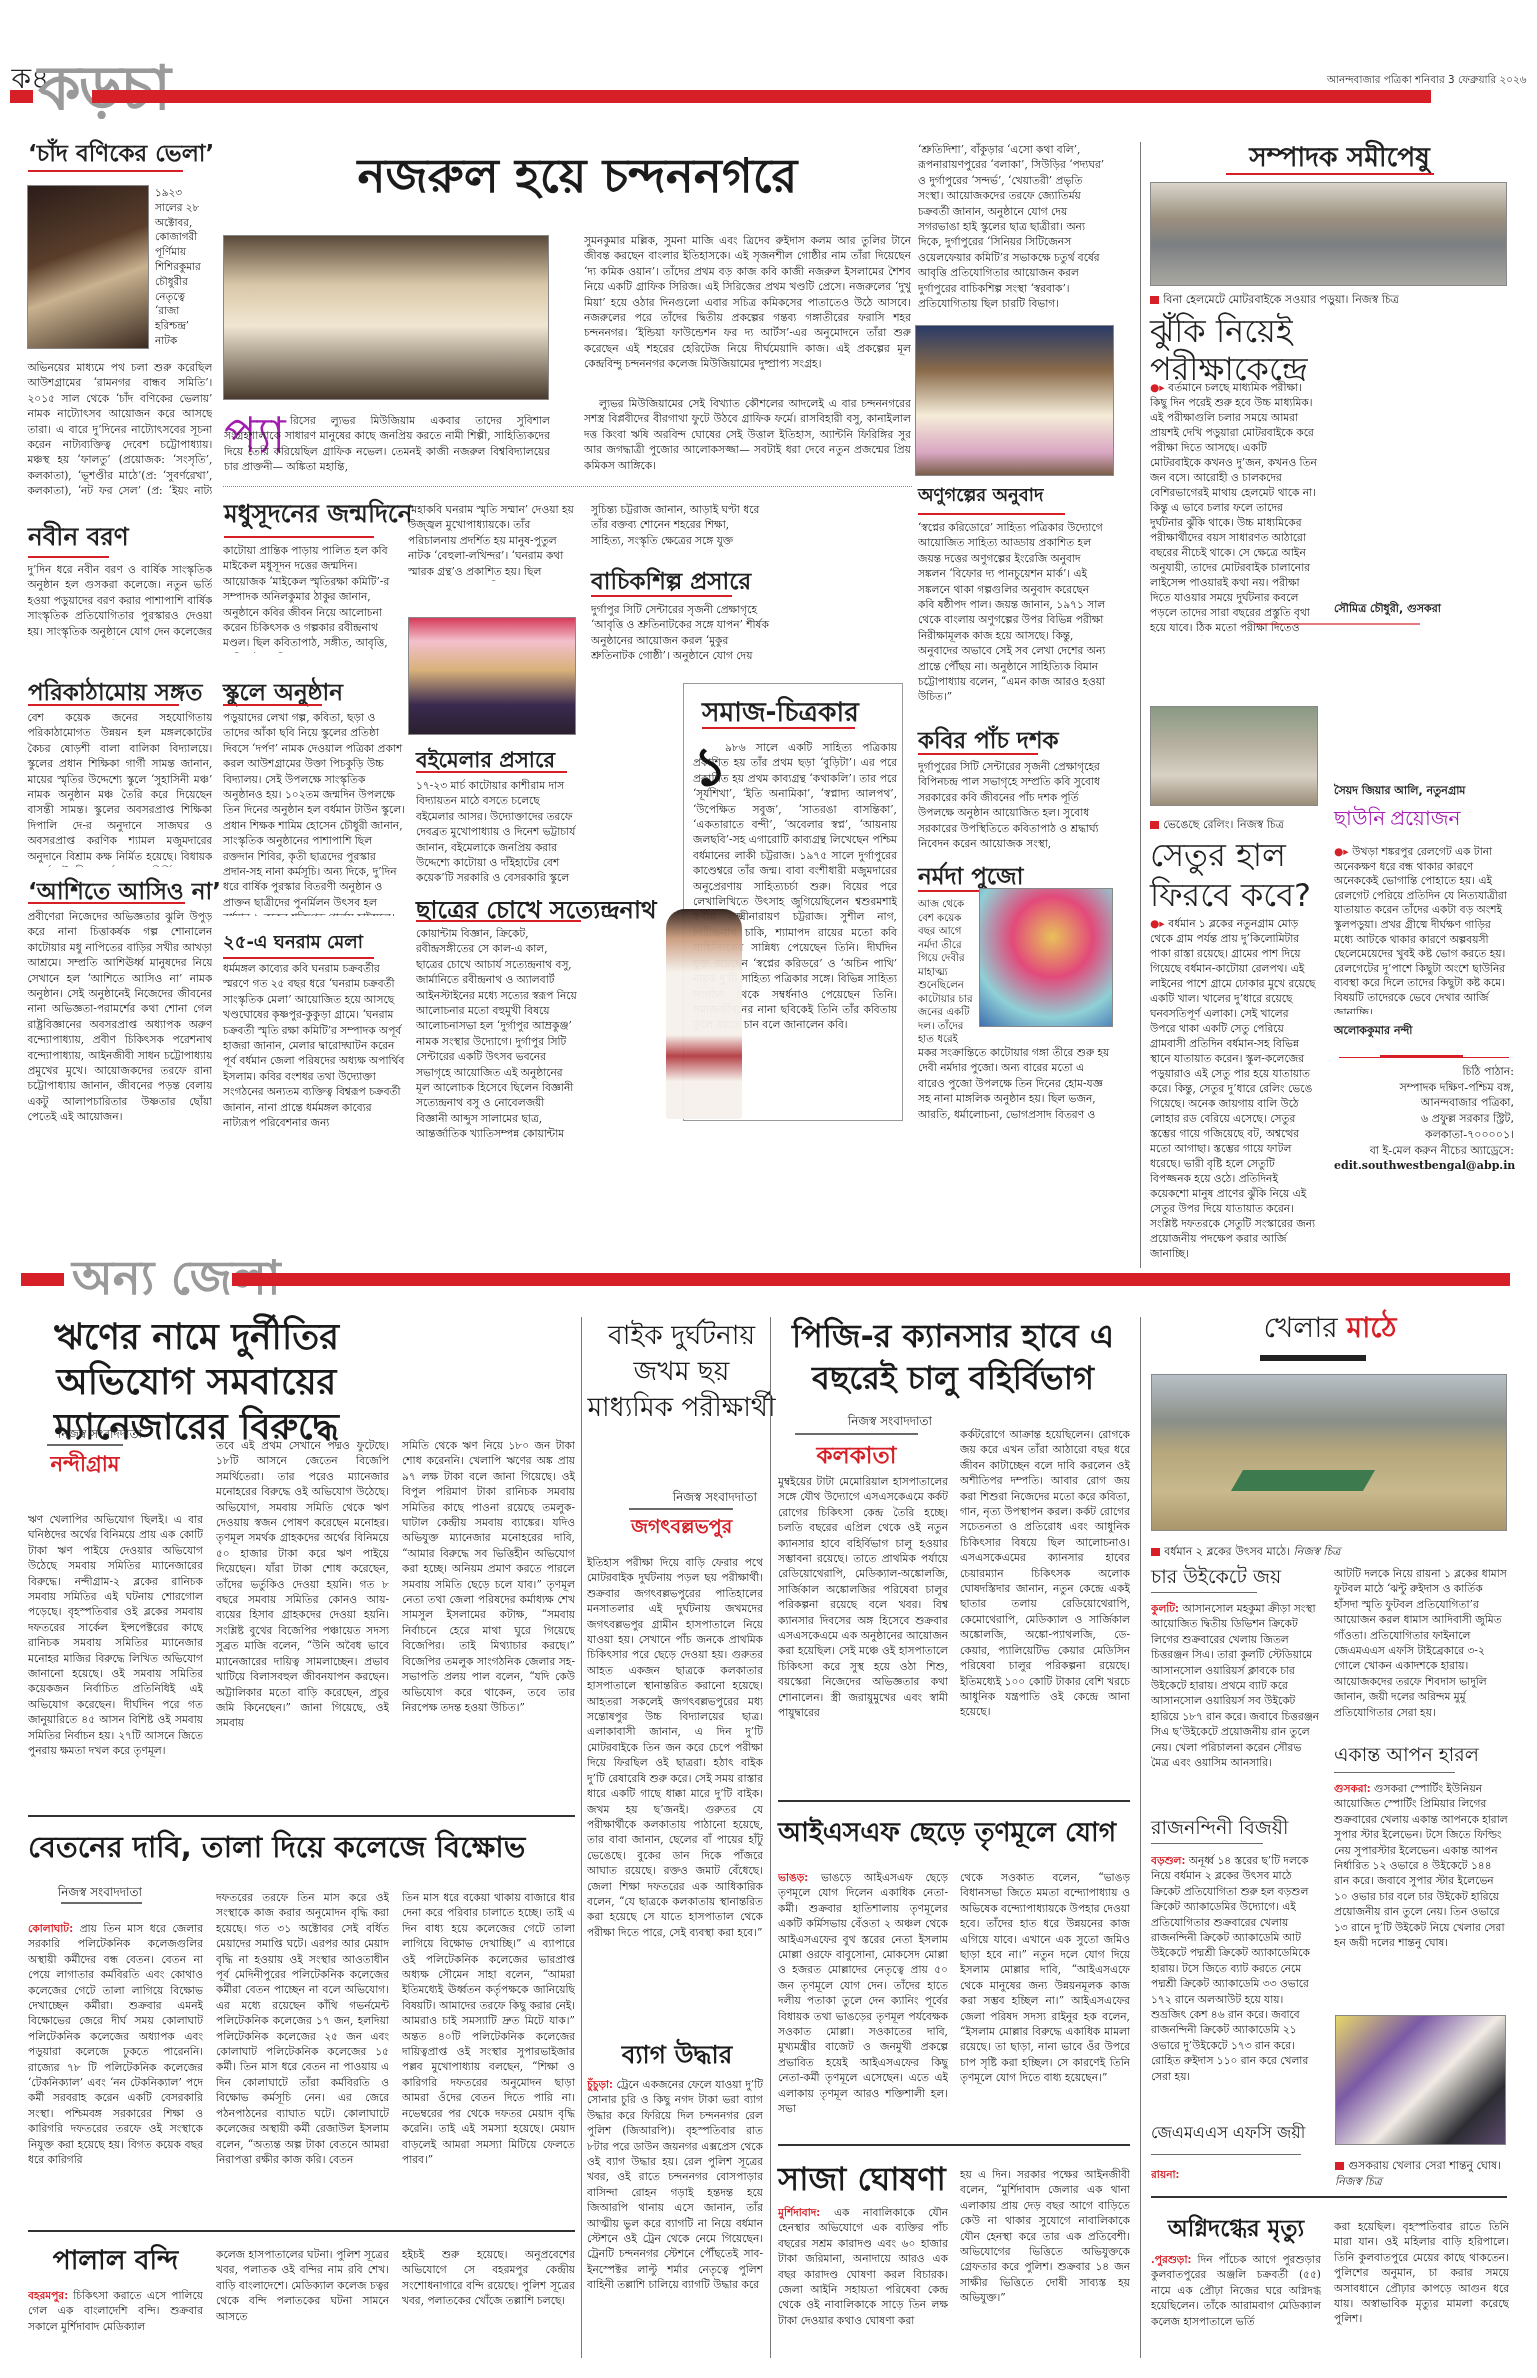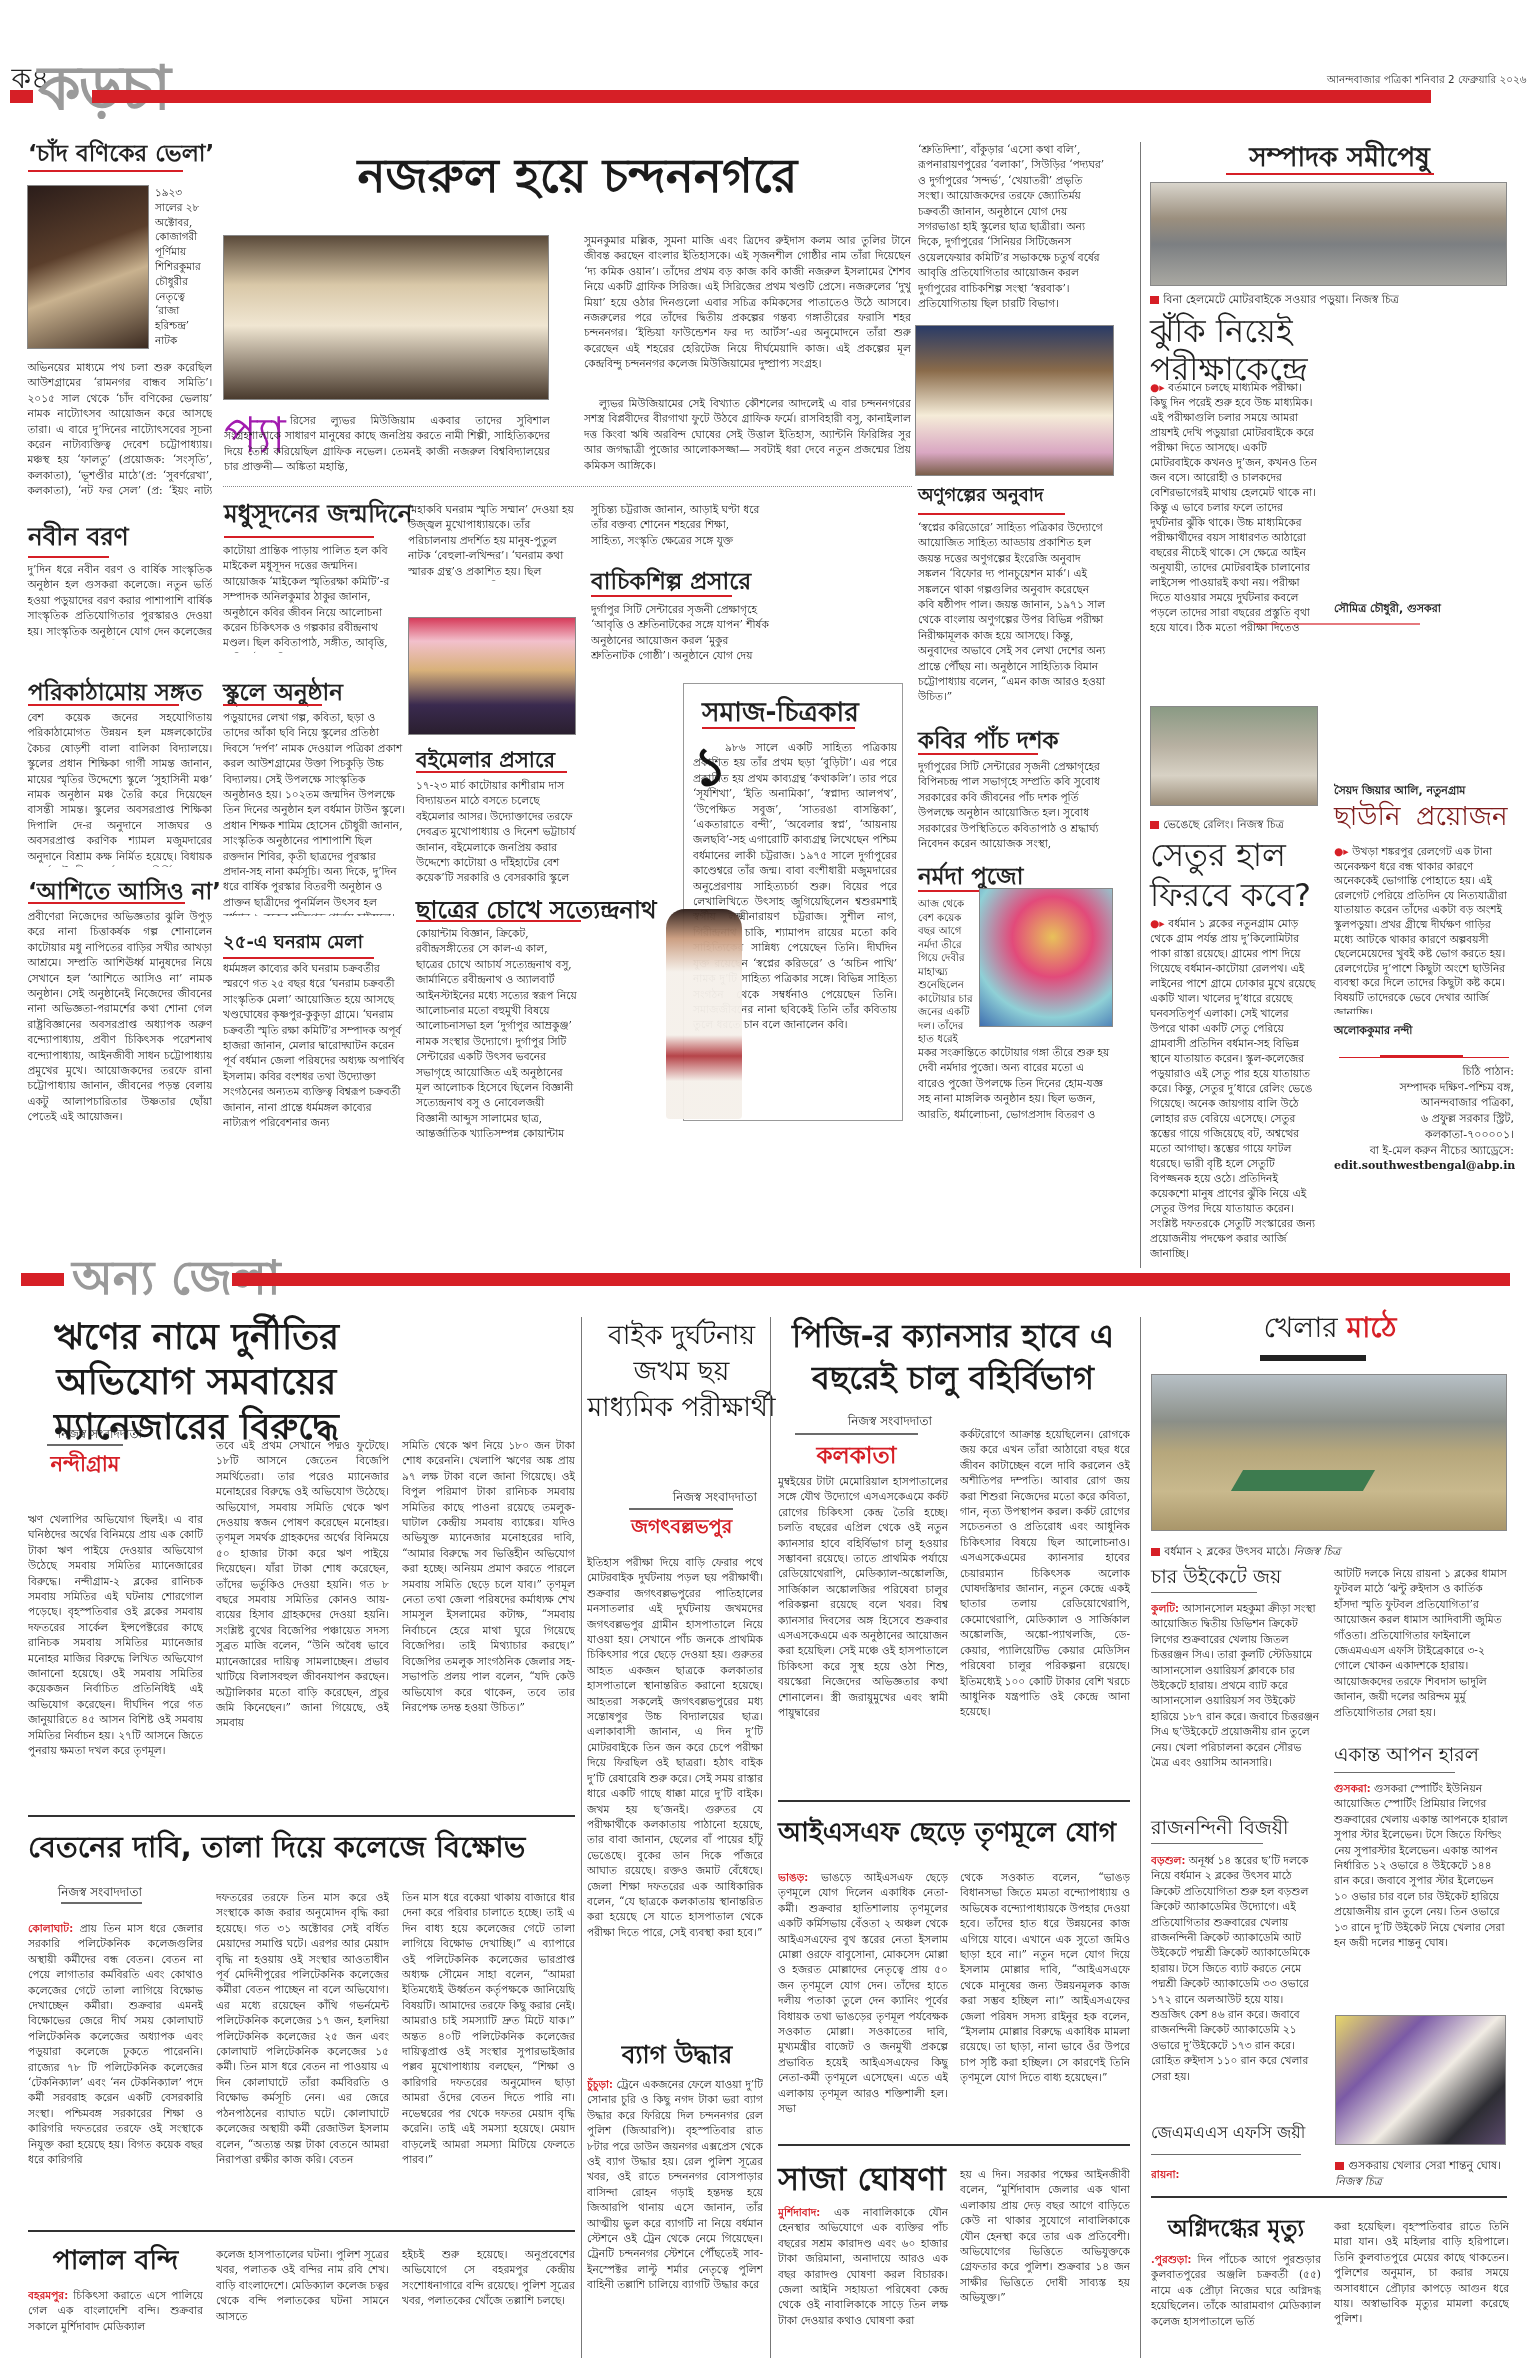--- a/index.html
+++ b/index.html
@@ -22,21 +22,21 @@
   .dotted{border-top:1.9px dotted #888;height:0}
   .arrow{display:inline-block;color:#d61f26;font-weight:700;margin-right:3.8px}
 </style>
 </head>
 <body>
 
 <div class="abs" style="left:11.4px;top:57px;font-size:28px;font-family:'DejaVu Sans',sans-serif;color:#222">ক৪</div>
 <div class="abs redrule" style="left:10.4px;top:90px;width:23px;height:13.2px"></div>
 <div class="abs" style="left:38px;top:55px;font-size:61px;line-height:66px;font-weight:700;color:#9a9a9a;font-family:'DejaVu Sans',sans-serif;letter-spacing:-1.9px">কড়চা</div>
 <div class="abs redrule" style="left:92px;top:90px;width:1339px;height:13.2px"></div>
-<div class="abs" style="right:11.4px;top:72px;font-size:10.4px;color:#333">আনন্দবাজার পত্রিকা শনিবার 2 ফেব্রুয়ারি ২০২৬</div>
+<div class="abs" style="right:11.4px;top:72px;font-size:10.4px;color:#333">আনন্দবাজার পত্রিকা শনিবার 3 ফেব্রুয়ারি ২০২৬</div>
 
 <div class="abs sub" style="left:28px;top:140px;font-size:23px">‘চাঁদ বণিকের ভেলা’</div>
 <div class="abs redrule" style="left:28px;top:170px;width:155px;height:1.9px"></div>
 <div class="abs img" style="left:27.4px;top:185px;width:122px;height:164px;background:linear-gradient(160deg,#2b1d1a 0%,#5a3e2b 40%,#c9b28f 60%,#3b2a20 100%)"></div>
 <div class="abs body" style="left:155px;top:185px;width:57px;height:170px;text-align:left;font-size:10.4px;line-height:14.8px">১৯২৩ সালের ২৮ অক্টোবর, কোজাগরী পূর্ণিমায় শিশিরকুমার চৌধুরীর নেতৃত্বে ‘রাজা হরিশ্চন্দ্র’ নাটক</div>
 <div class="abs body" style="left:27.4px;top:360px;width:185px;height:140px">অভিনয়ের মাধ্যমে পথ চলা শুরু করেছিল আউশগ্রামের ‘রামনগর বান্ধব সমিতি’। ২০১৫ সাল থেকে ‘চাঁদ বণিকের ভেলায়’ নামক নাট্যোৎসব আয়োজন করে আসছে তারা। এ বারে দু’দিনের নাট্যোৎসবের সূচনা করেন নাট্যব্যক্তিত্ব দেবেশ চট্টোপাধ্যায়। মঞ্চস্থ হয় ‘ফালতু’ (প্রয়োজক: ‘সংসৃতি’, কলকাতা), ‘ভূশণ্ডীর মাঠে’(প্র: ‘সুবর্ণরেখা’, কলকাতা), ‘নট ফর সেল’ (প্র: ‘ইয়ং নাট্য সংস্থা’, সিউড়ি), ‘পথভোলা’ (প্র: ‘স্বপ্ন অঙ্গন’, সিউড়ি), ‘রাজার পেটে প্রজার পিঠে’ (প্র: আয়োজকেরা) নাটক।</div>
 
 <div class="abs sub" style="left:28px;top:523px;font-size:24.6px">নবীন বরণ</div>
 <div class="abs redrule" style="left:28px;top:556px;width:81px;height:1.9px"></div>
 <div class="abs body" style="left:27.4px;top:562px;width:185px;height:78px">দু’দিন ধরে নবীন বরণ ও বার্ষিক সাংস্কৃতিক অনুষ্ঠান হল গুসকরা কলেজে। নতুন ভর্তি হওয়া পড়ুয়াদের বরণ করার পাশাপাশি বার্ষিক সাংস্কৃতিক প্রতিযোগিতার পুরস্কারও দেওয়া হয়। সাংস্কৃতিক অনুষ্ঠানে যোগ দেন কলেজের পড়ুয়া ও অতিথি শিল্পীরা।</div>
@@ -120,21 +120,21 @@
 <div class="abs body" style="left:1334px;top:312px;width:175px;height:293px;text-align:left;font-size:10.6px;line-height:15px;color:#222"></div>
 <div class="abs" style="left:1334px;top:600px;font-size:11px;font-weight:700;color:#222">সৌমিত্র চৌধুরী, গুসকরা</div>
 <div class="abs" style="left:1254px;top:623px;width:166px;height:1.9px;background:#d61f26;opacity:.6"></div>
 
 <div class="abs img" style="left:1150px;top:706px;width:168px;height:100px;background:linear-gradient(180deg,#8a9a84 0%,#b8b1a2 40%,#d8d2c5 70%,#9a8c78 100%)"></div>
 <div class="abs caption" style="left:1150px;top:816px"><span class="sq"></span><span>ভেঙেছে রেলিং। নিজস্ব চিত্র</span></div>
 <div class="abs" style="left:1150px;top:835px;width:170px;font-size:32px;line-height:40px;font-family:'DejaVu Sans',sans-serif;color:#222">সেতুর হাল ফিরবে কবে?</div>
 <div class="abs body" style="left:1150px;top:916px;width:167px;height:344px;text-align:left;font-size:10.6px;line-height:15px"><span class="arrow">●▸</span><span>বর্ধমান ১ ব্লকের নতুনগ্রাম মোড় থেকে গ্রাম পর্যন্ত প্রায় দু’কিলোমিটার পাকা রাস্তা রয়েছে। গ্রামের পাশ দিয়ে গিয়েছে বর্ধমান-কাটোয়া রেলপথ। এই লাইনের পাশে গ্রামে ঢোকার মুখে রয়েছে একটি খাল। খালের দু’ধারে রয়েছে ঘনবসতিপূর্ণ এলাকা। সেই খালের উপরে থাকা একটি সেতু পেরিয়ে গ্রামবাসী প্রতিদিন বর্ধমান-সহ বিভিন্ন স্থানে যাতায়াত করেন। স্কুল-কলেজের পড়ুয়ারাও এই সেতু পার হয়ে যাতায়াত করে। কিন্তু, সেতুর দু’ধারে রেলিং ভেঙে গিয়েছে। অনেক জায়গায় বালি উঠে লোহার রড বেরিয়ে এসেছে। সেতুর স্তম্ভের গায়ে গজিয়েছে বট, অশ্বত্থের মতো আগাছা। স্তম্ভের গায়ে ফাটল ধরেছে। ভারী বৃষ্টি হলে সেতুটি বিপজ্জনক হয়ে ওঠে। প্রতিদিনই কয়েকশো মানুষ প্রাণের ঝুঁকি নিয়ে এই সেতুর উপর দিয়ে যাতায়াত করেন। সংশ্লিষ্ট দফতরকে সেতুটি সংস্কারের জন্য প্রয়োজনীয় পদক্ষেপ করার আর্জি জানাচ্ছি।</span></div>
 <div class="abs" style="left:1334px;top:782px;font-size:11px;font-weight:700;color:#222">সৈয়দ জিয়ার আলি, নতুনগ্রাম</div>
 
-<div class="abs" style="left:1334px;top:801px;width:180px;font-size:26px;line-height:34px;font-family:Liberation Mono, monospace;color:#7f1d1d">ছাউনি প্রয়োজন</div>
+<div class="abs" style="left:1334px;top:801px;width:180px;font-size:20px;line-height:34px;font-family:Liberation Serif, serif;color:#a21caf">ছাউনি প্রয়োজন</div>
 <div class="abs body" style="left:1334px;top:844px;width:176px;height:170px;text-align:left;font-size:10.6px;line-height:14.6px"><span class="arrow">●▸</span><span>উখড়া শঙ্করপুর রেলগেট এক টানা অনেকক্ষণ ধরে বন্ধ থাকার কারণে অনেককেই ভোগান্তি পোহাতে হয়। এই রেলগেট পেরিয়ে প্রতিদিন যে নিত্যযাত্রীরা যাতায়াত করেন তাঁদের একটা বড় অংশই স্কুলপড়ুয়া। প্রখর গ্রীষ্মে দীর্ঘক্ষণ গাড়ির মধ্যে আটকে থাকার কারণে অল্পবয়সী ছেলেমেয়েদের খুবই কষ্ট ভোগ করতে হয়। রেলগেটের দু’পাশে কিছুটা অংশে ছাউনির ব্যবস্থা করে দিলে তাদের কিছুটা কষ্ট কমে। বিষয়টি তাদেরকে ভেবে দেখার আর্জি জানাচ্ছি।</span></div>
 <div class="abs" style="left:1334px;top:1022px;font-size:11px;font-weight:700;color:#222">অলোককুমার নন্দী</div>
 
 <div class="abs" style="left:1339px;top:1057px;width:170px;height:0.9px;background:#d61f26"></div>
 <div class="abs" style="left:1380px;top:1055px;width:83px;height:2.8px;background:#d61f26"></div>
 <div class="abs" style="left:1334px;top:1064px;width:180px;text-align:right;font-size:11px;line-height:15.7px;color:#222">
   <div>চিঠি পাঠান:</div>
   <div>সম্পাদক দক্ষিণ-পশ্চিম বঙ্গ,</div>
   <div>আনন্দবাজার পত্রিকা,</div>
   <div>৬ প্রফুল্ল সরকার স্ট্রিট,</div>

